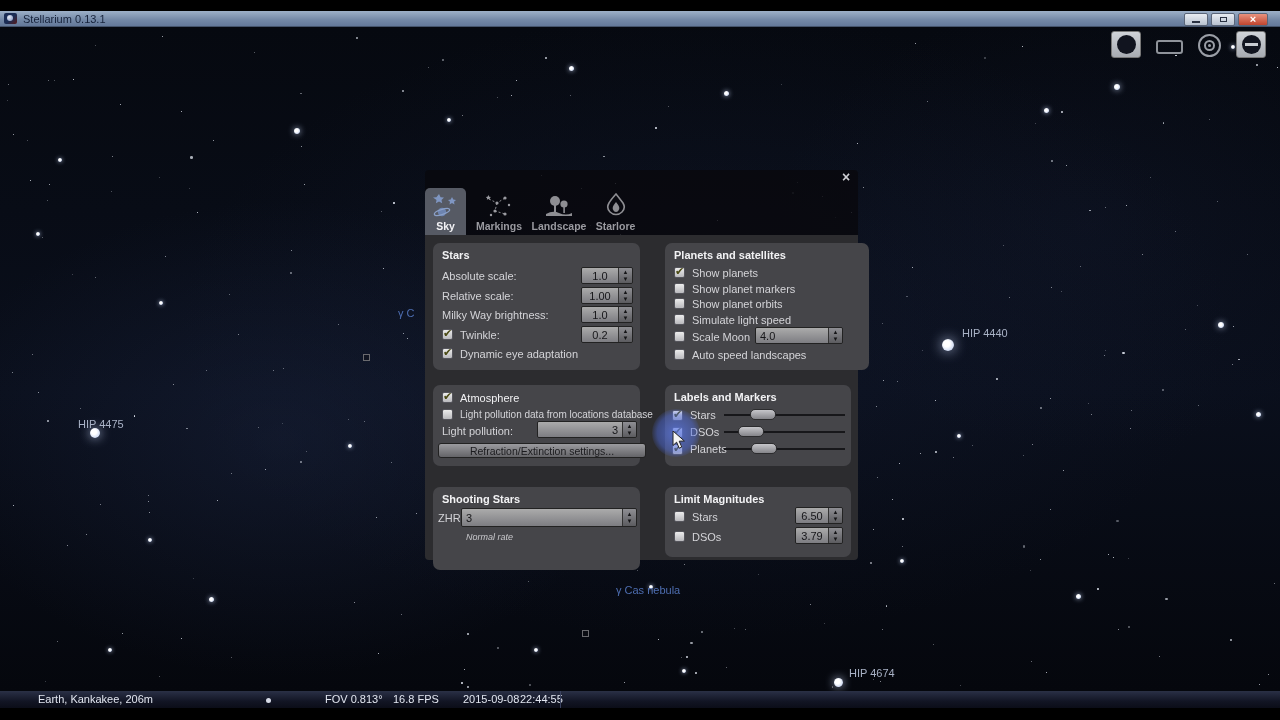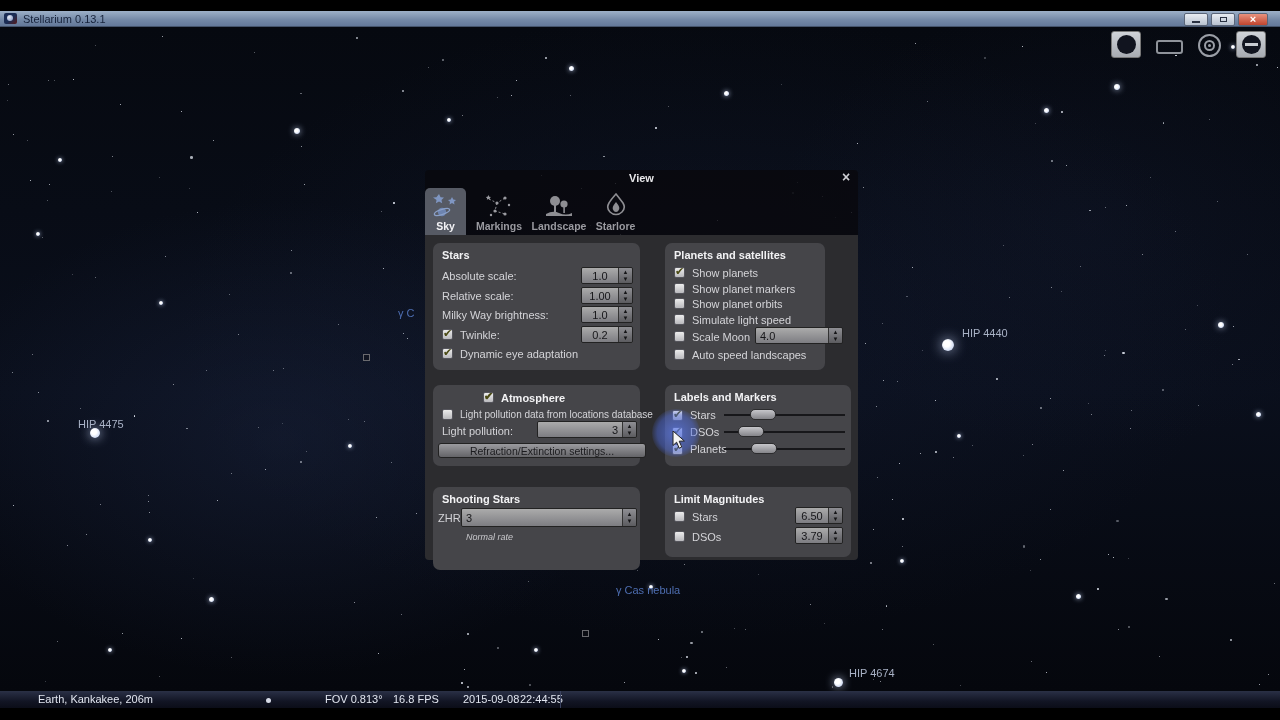--- a/index.html
+++ b/index.html
@@ -433,21 +433,20 @@
           <span class="dot"></span>
         </span>
       </span>
     <span class="cap-btn">
         <span class="cap-screw"></span>
       </span>
   </div>
 
   <div id="dialog">
     <div id="dlg-header">
-      <div id="dlg-title">View</div>
       <div id="dlg-close">×</div>
       <div id="dlg-tabs">
         <div class="tab active" style="width:41px">
           <svg width="28" height="26" viewBox="0 0 28 26">
             <path d="M7 1 l1.6 3.2 3.4.4 -2.5 2.3 .7 3.4 -3.2-1.7 -3.1 1.7 .6-3.4 L1 4.6l3.4-.4z" fill="#7f96c2"></path>
             <path d="M20 4 l1.3 2.6 2.7.3 -2 1.9 .5 2.7 -2.5-1.4 -2.5 1.4 .5-2.7 -2-1.9 2.7-.3z" fill="#7f96c2"></path>
             <circle cx="10" cy="19" r="4.2" fill="#6d84b0"></circle>
             <ellipse cx="10" cy="19" rx="8" ry="2.4" fill="none" stroke="#8aa0c8" stroke-width="1.3" transform="rotate(-18 10 19)"></ellipse>
           </svg>
           <span>Sky</span>
@@ -533,21 +532,21 @@
               <span>▲</span>
               <span>▼</span>
             </span>
         </span>
         <div class="g-row" style="left:9px; top:102px;">
           <span class="cb checked"></span>
           <span>Dynamic eye adaptation</span>
         </div>
       </div>
 
-      <div class="group" style="left:240px; top:8px; width:160px; height:127px;">
+      <div class="group" style="left:240px; top:8px; width:204px; height:127px;">
         <div class="g-title" style="top:6px">Planets and satellites</div>
         <div class="g-row" style="left:9px; top:21px;">
           <span class="cb checked"></span>
           <span>Show planets</span>
         </div>
         <div class="g-row" style="left:9px; top:37px;">
           <span class="cb"></span>
           <span>Show planet markers</span>
         </div>
         <div class="g-row" style="left:9px; top:52px;">
@@ -569,21 +568,21 @@
               <span>▼</span>
             </span>
         </span>
         <div class="g-row" style="left:9px; top:103px;">
           <span class="cb"></span>
           <span>Auto speed landscapes</span>
         </div>
       </div>
 
       <div class="group" style="left:8px; top:150px; width:207px; height:81px;">
-        <div class="g-row" style="left:9px; top:4px; font-weight:bold; color:#f2f2f4;margin-left:41px;">
+        <div class="g-row" style="left:9px; top:4px; font-weight:normal; color:#f2f2f4;">
           <span class="cb checked"></span>
           <span>Atmosphere</span>
         </div>
         <div class="g-row" style="left:9px; top:21px;">
           <span class="cb"></span>
           <span style="font-size:10px">Light pollution data from locations database</span>
         </div>
         <div class="g-row" style="left:9px; top:37px;">
             <span>Light pollution:</span>
           </div>

